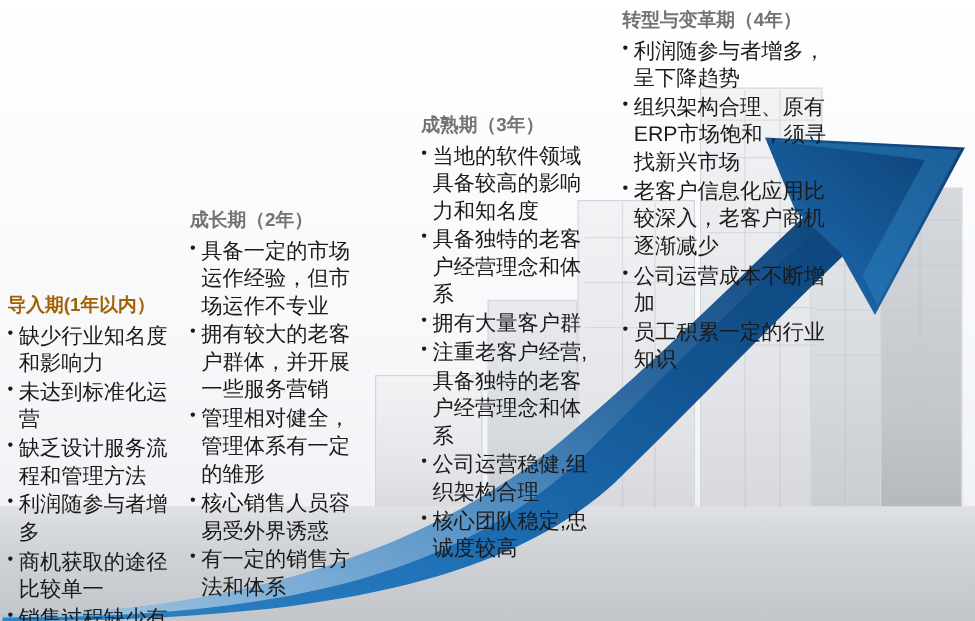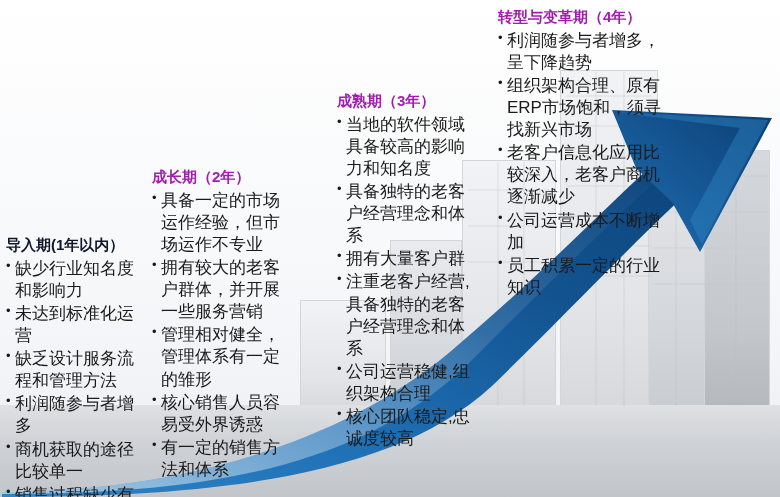--- a/index.html
+++ b/index.html
@@ -56,26 +56,26 @@
     height: 497px;
   }
   
   .stage {
     position: absolute;
     color: #1a1a1a;
   }
   .stage-title {
     font-weight: bold;
     font-size: 15px;
-    color: #a21caf;
+    color: #737373;
     line-height: 1.25;
     margin-bottom: 3px;
     white-space: nowrap;
   }
-  .stage-title.s1 { color: #0f172a; }
+  .stage-title.s1 { color: #a16207; }
   .bullets {
     list-style: none;
     margin: 0;
     padding: 0;
     font-size: 17px;
     line-height: 1.3;
   }
   .bullets li {
     position: relative;
     padding-left: 9px;

